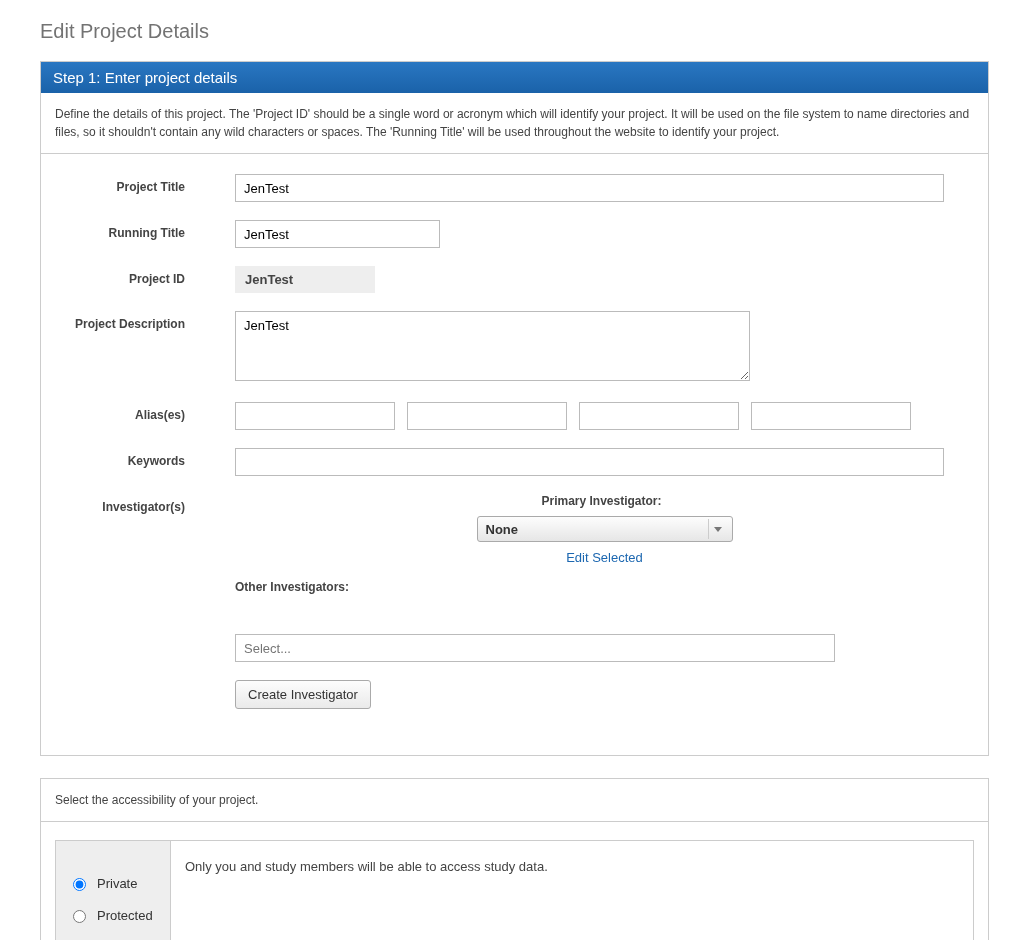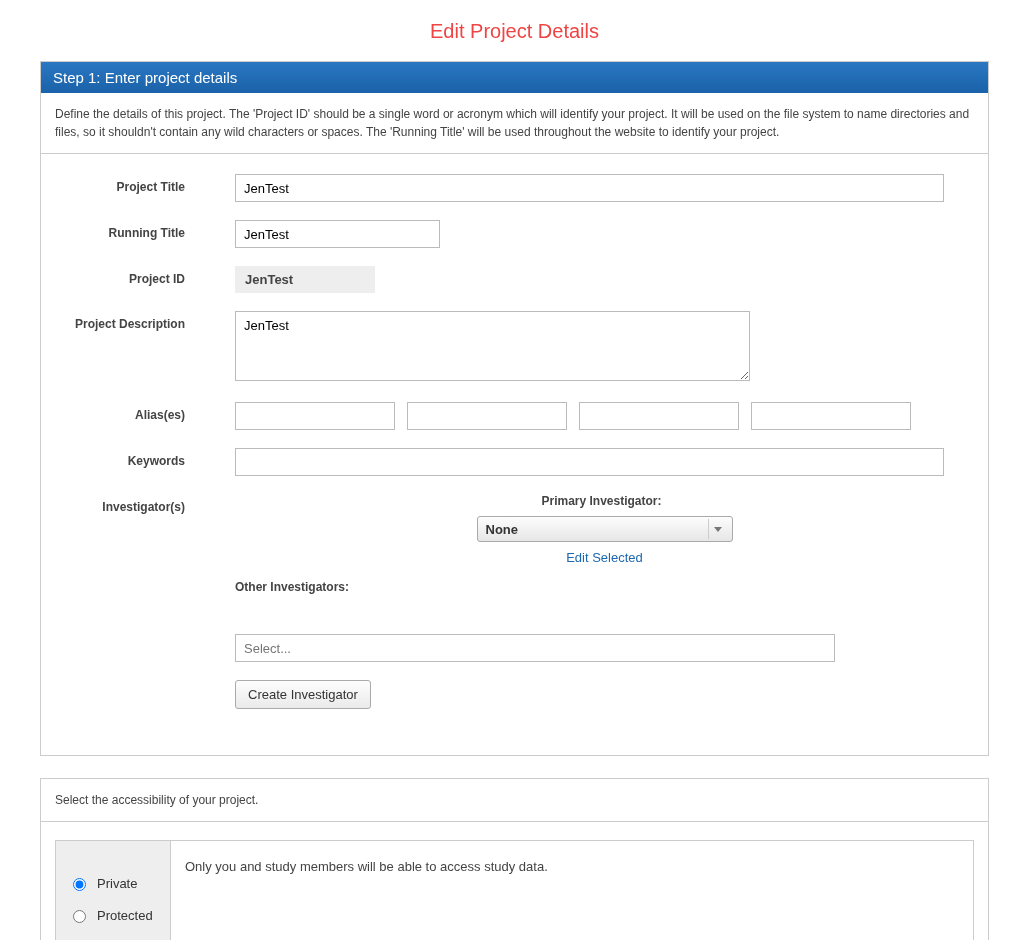--- a/index.html
+++ b/index.html
@@ -8,22 +8,21 @@
     padding: 20px 30px 30px 40px;
     font-family: Arial, Helvetica, sans-serif;
     font-size: 13px;
     color: #333;
     background: #fff;
   }
   h1.page-title {
     font-size: 20px;
     font-weight: normal;
     margin: 0 0 18px 0;
-    color: #ef4444;
-    text-align: center;
+    color: #737373;
   }
   .panel {
     border: 1px solid #ccc;
     margin-bottom: 22px;
   }
   .panel-header {
     background: #1c67b0;
     background: linear-gradient(to bottom, #2a77c2, #1a62a9);
     color: #fff;
     padding: 7px 12px;

